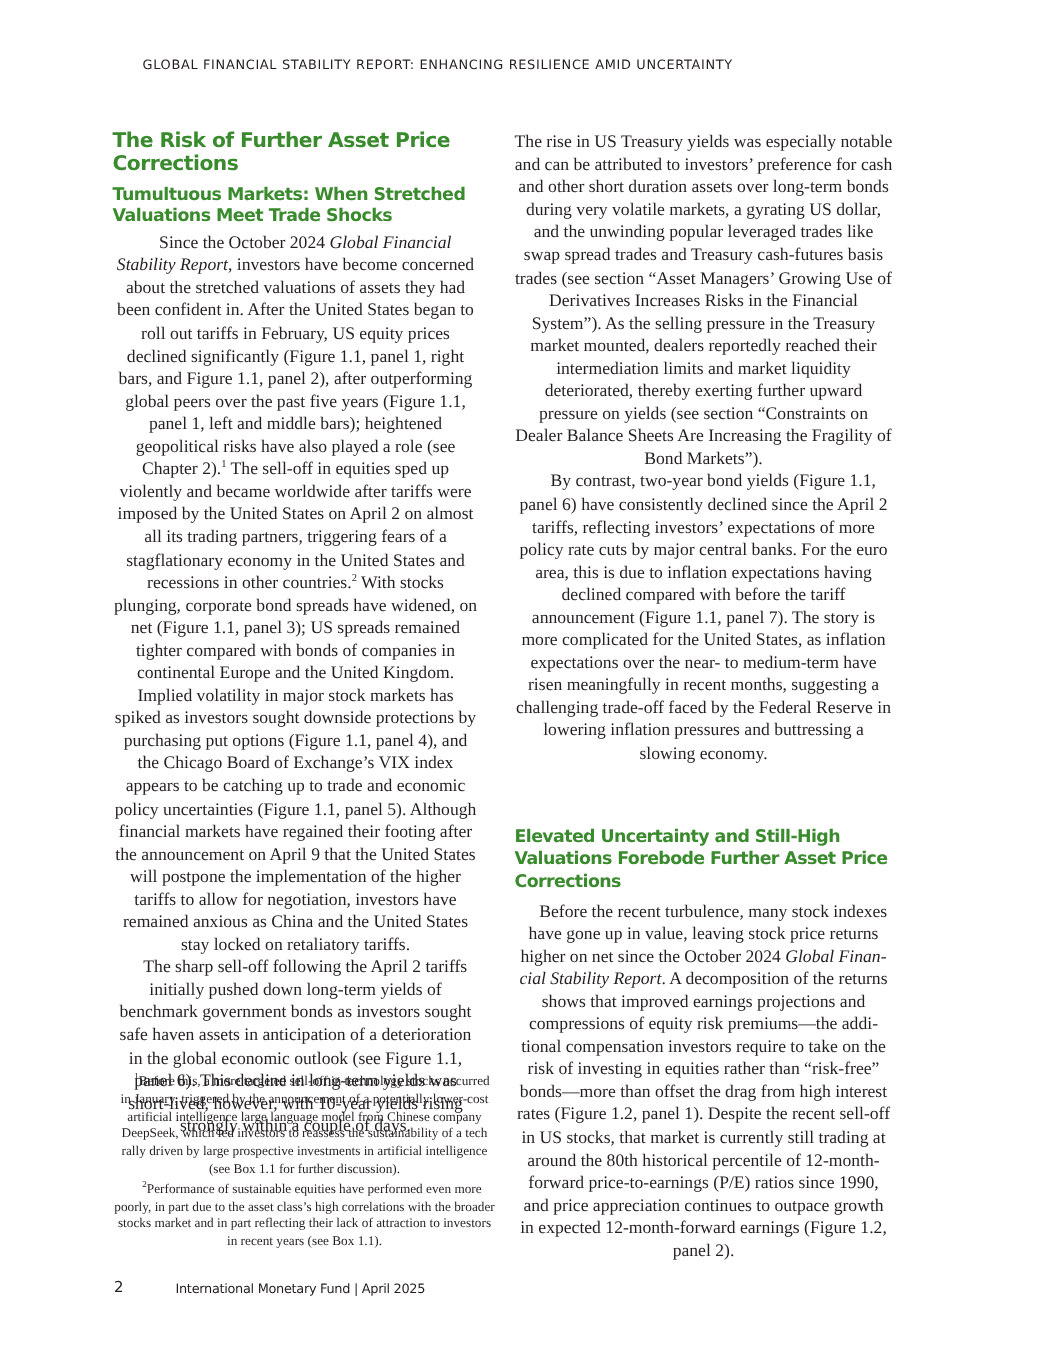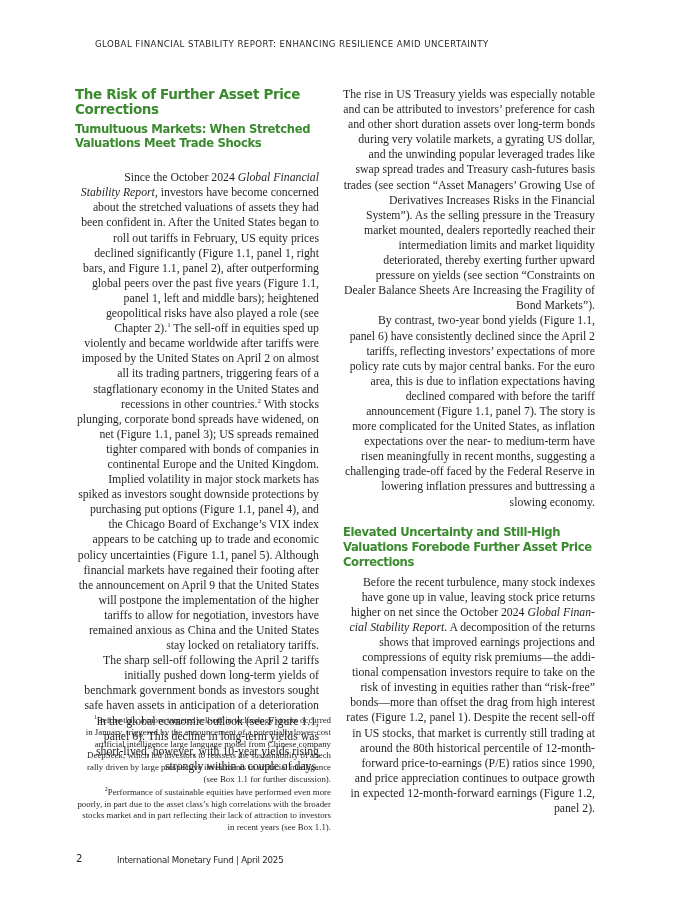--- a/index.html
+++ b/index.html
@@ -10,28 +10,28 @@
     color:#231f20; white-space:nowrap;margin-left:20px;
   }
   .col { position:absolute; top:87px; font-family:"Liberation Serif", serif; font-size:11.75px; line-height:15.1px; }
   .col-left { left:75px; width:244px; }
   .col-right { left:343px; width:252px; }
   h1.title {
     margin:0; font-family:"DejaVu Sans", sans-serif; font-weight:bold; color:#3a8a2e;
     font-size:13.5px; line-height:15px; letter-spacing:-0.35px;
   }
   h2.subtitle {
-    margin:6px 0 20px 0; font-family:"DejaVu Sans", sans-serif; font-weight:bold; color:#3a8a2e;
+    margin:6px 0 4px 0; font-family:"DejaVu Sans", sans-serif; font-weight:bold; color:#3a8a2e;
     font-size:11.6px; line-height:13.6px; letter-spacing:-0.35px;
   }
   h2.section {
-    margin:15px 0 5px 0; font-family:"DejaVu Sans", sans-serif; font-weight:bold; color:#3a8a2e;
+    margin:40px 0 5px 0; font-family:"DejaVu Sans", sans-serif; font-weight:bold; color:#3a8a2e;
     font-size:11.6px; line-height:15px; letter-spacing:-0.4px;
   }
-  p { margin:0; text-align:right; }
+  p { margin:0; text-align:center; }
   p.indent { text-indent:13px; }
   sup { font-size:7px; line-height:0; vertical-align:5px; }
   .footnotes { position:absolute; left:75px; top:715px; width:256px; font-family:"Liberation Serif", serif; font-size:8.85px; line-height:11.8px; }
   .footnotes p { text-indent:10px; margin:0 0 1px 0; }
   .footnotes sup { font-size:6px; vertical-align:4px; }
   .folio { position:absolute; top:855px; font-family:"DejaVu Sans", sans-serif; font-size:8.6px; color:#231f20; }
   .folio-num { left:76px; font-size:10px; top:853px; }
   .folio-text { left:117px; letter-spacing:-0.2px;text-align:right; }
 </style>
 </head>

